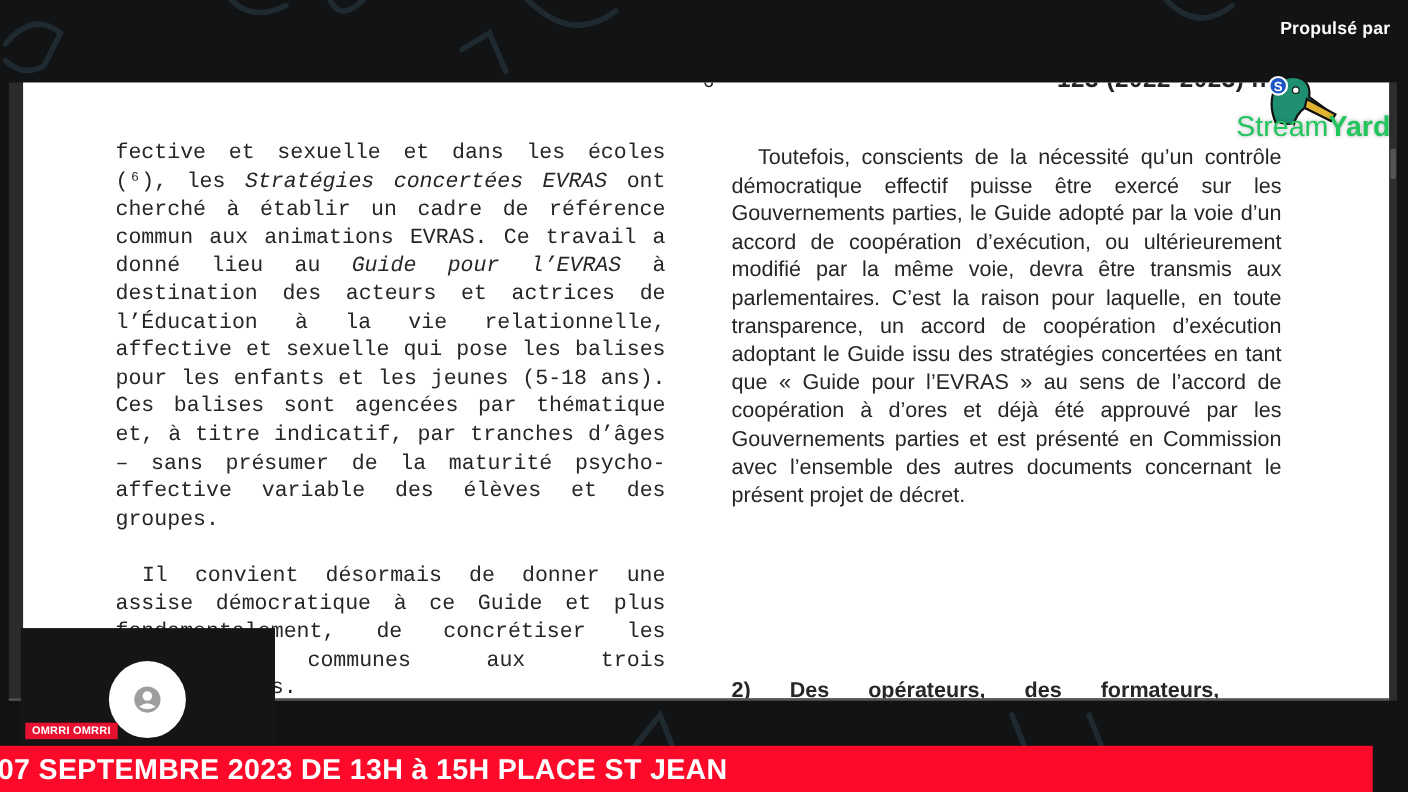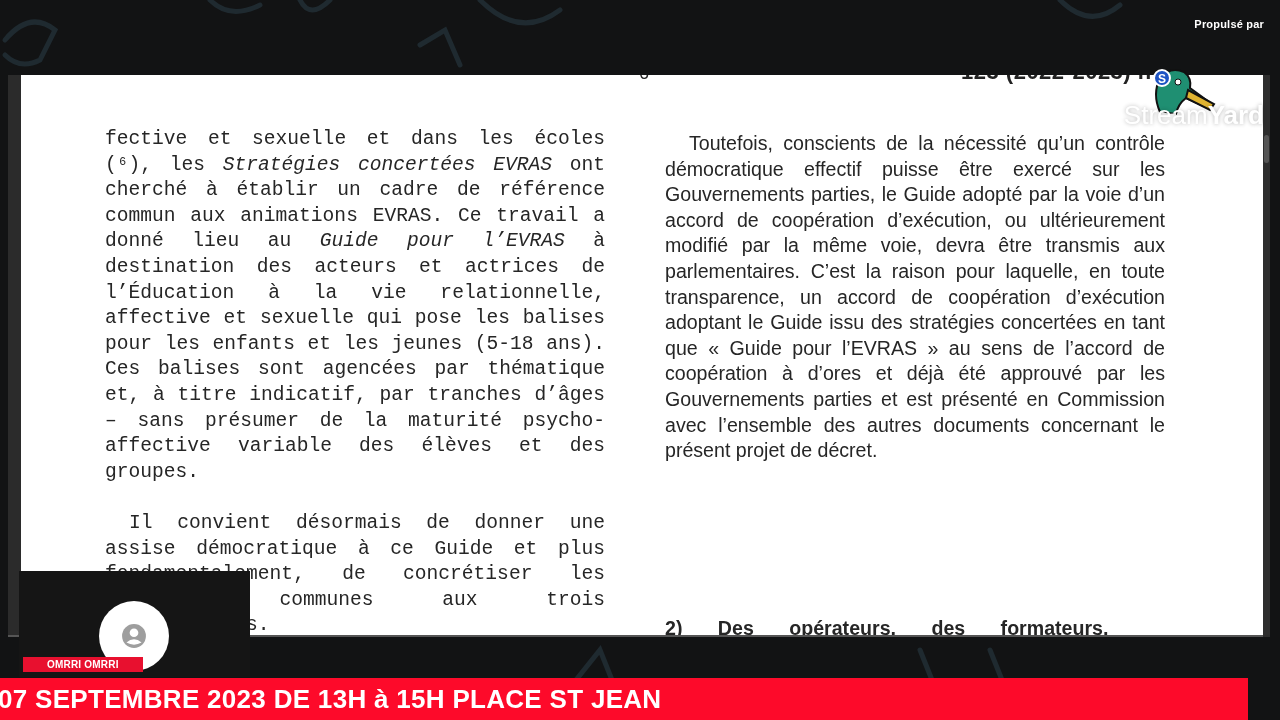--- a/index.html
+++ b/index.html
@@ -38,36 +38,36 @@
   .col-left { left:84px; top:52px;font-family:Liberation Mono, monospace; }
   .col-right { left:644px; top:56px; }
   .heading2 {
     position:absolute; left:644px; top:542px; width:500px;
     font-size:19.6px; font-weight:bold; color:#262626; text-decoration:underline;
     word-spacing:30px; font-family:"Liberation Sans Narrow","Liberation Sans", sans-serif;
   }
   .brand {
     position:absolute; right:16px; top:18px; text-align:right; color:#fff;
   }
-  .brand .powered { font-size:11px; font-weight:bold; letter-spacing:0.2px; }
+  .brand .powered { font-size:16px; font-weight:bold; letter-spacing:0.2px; }
   .brand .wordmark {
-    position:absolute; right:0; top:82px; font-size:26px; color:#ffffff; white-space:nowrap;
+    position:absolute; right:0; top:82px; font-size:26px; color:#22c55e; white-space:nowrap;
     text-shadow:0 0 4px rgba(0,0,0,0.3);
   }
   .brand .wordmark b { font-weight:bold; }
   .duck { position:absolute; right:48px; top:46px; width:70px; height:56px; }
   .cam-tile {
     position:absolute; left:19px; top:571px; width:231px; height:106px; background:#151515;
   }
   .avatar {
     position:absolute; left:80px; top:30px; width:70px; height:70px; border-radius:50%;
     background:#ffffff; display:flex; align-items:center; justify-content:center;
   }
   .name-tag {
-    position:absolute; left:4px; top:86px; padding:2px 24px; background:#e8102f;
+    position:absolute; left:4px; top:86px; padding:2px 6px; background:#e8102f;
     color:#fff; font-size:10px; font-weight:bold; letter-spacing:0.2px;
   }
   .ticker {
     position:absolute; left:0; top:678px; width:1248px; height:42px; background:#fd0a2a;
     overflow:hidden;
   }
   .ticker .text {
     position:absolute; left:-2px; top:6px; color:#fff; font-size:26px; font-weight:bold;
     white-space:nowrap; letter-spacing:0.3px;
   }

